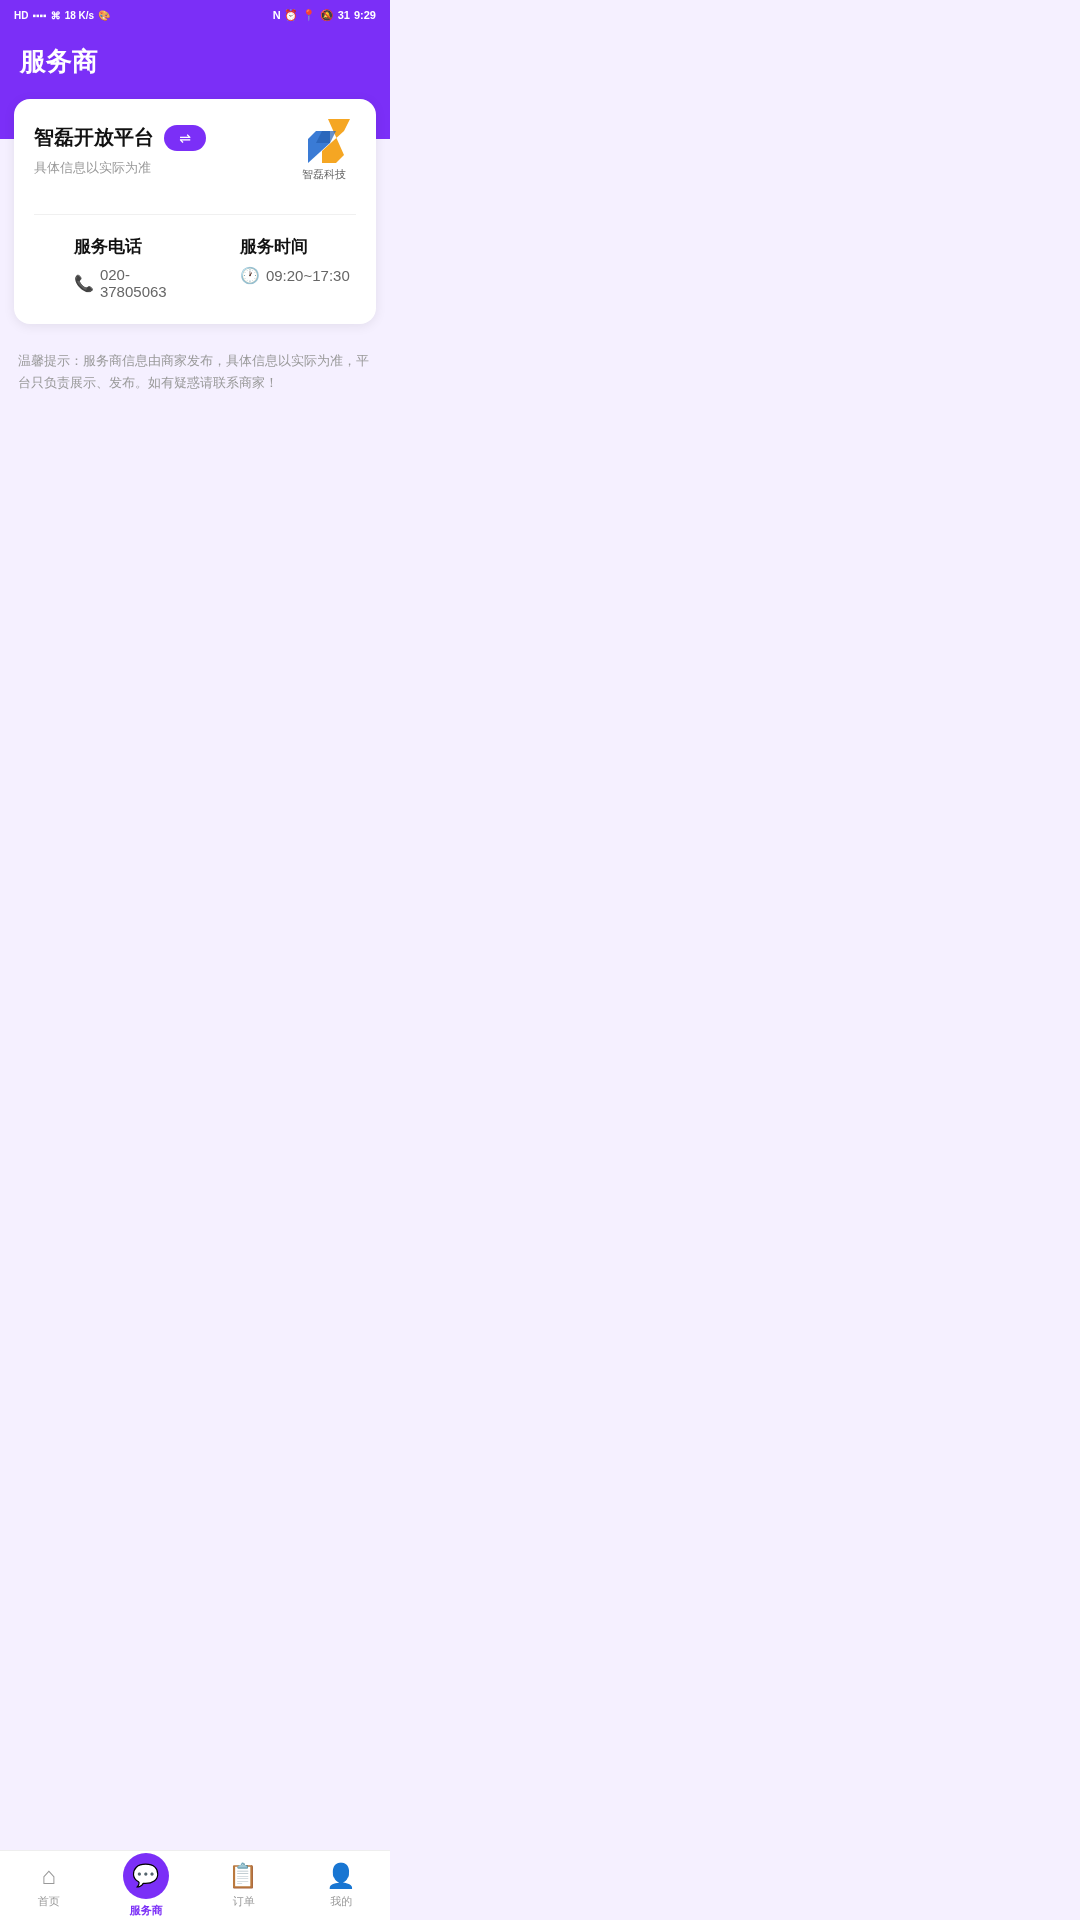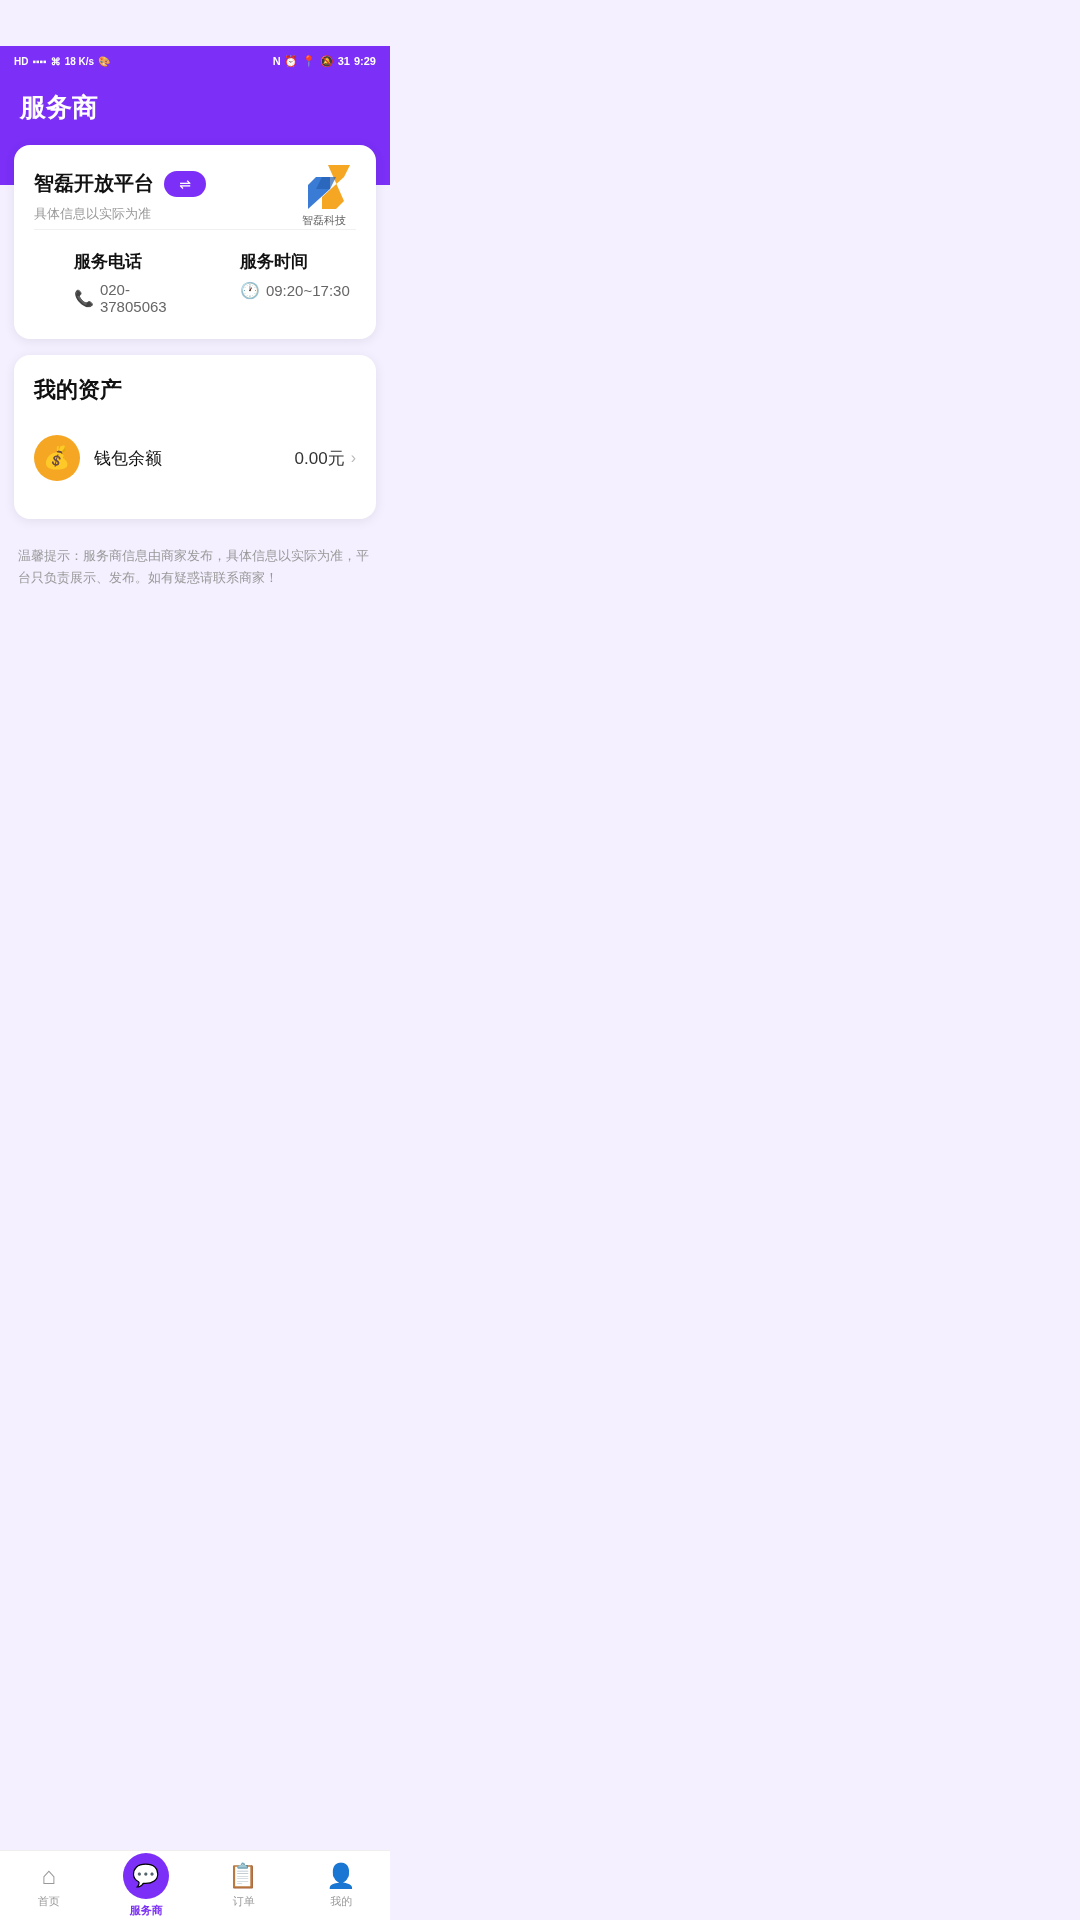--- a/index.html
+++ b/index.html
@@ -15,21 +15,20 @@
     }
 
     
     .status-bar {
       background: #7b2ff7;
       display: flex;
       justify-content: space-between;
       align-items: center;
       padding: 6px 14px 4px;
       height: 28px;
-      margin-top: 46px;
     }
     .status-left, .status-right {
       display: flex;
       align-items: center;
       gap: 4px;
       font-size: 11px;
       color: #fff;
       font-weight: 600;
     }
     .status-icon {
@@ -61,21 +60,21 @@
       padding: 20px 20px 24px;
       box-shadow: 0 2px 12px rgba(0,0,0,0.08);
       margin-bottom: 16px;
     }
 
     
     .provider-header {
       display: flex;
       align-items: center;
       justify-content: space-between;
-      padding-bottom: 1px;
+      padding-bottom: 32px;
       border-bottom: 1px solid #f0f0f0;
     }
     .provider-name-block {
       display: flex;
       align-items: center;
       gap: 10px;
     }
     .provider-name {
       font-size: 20px;
       font-weight: 700;
@@ -311,35 +310,20 @@
       <div class="service-col">
         <div class="service-label">服务时间</div>
         <div class="service-value">
           <span class="service-value-icon">🕐</span>
           <span>09:20~17:30</span>
         </div>
       </div>
     </div>
   </div>
 
-  <div class="card">
-    <div class="section-title">我的资产</div>
-    <div class="wallet-row">
-      <div class="wallet-left">
-        <div class="wallet-icon-circle">
-          <span>💰</span>
-        </div>
-        <span class="wallet-name">钱包余额</span>
-      </div>
-      <div class="wallet-right">
-        <span>0.00元</span>
-        <span class="chevron-icon">›</span>
-      </div>
-    </div>
-  </div>
 
   <p class="notice-text">温馨提示：服务商信息由商家发布，具体信息以实际为准，平台只负责展示、发布。如有疑惑请联系商家！</p>
 
 </div>
 
 <nav class="bottom-nav">
 
   <div class="nav-item">
     <span class="nav-icon">⌂</span>
     <span class="nav-label">首页</span>

